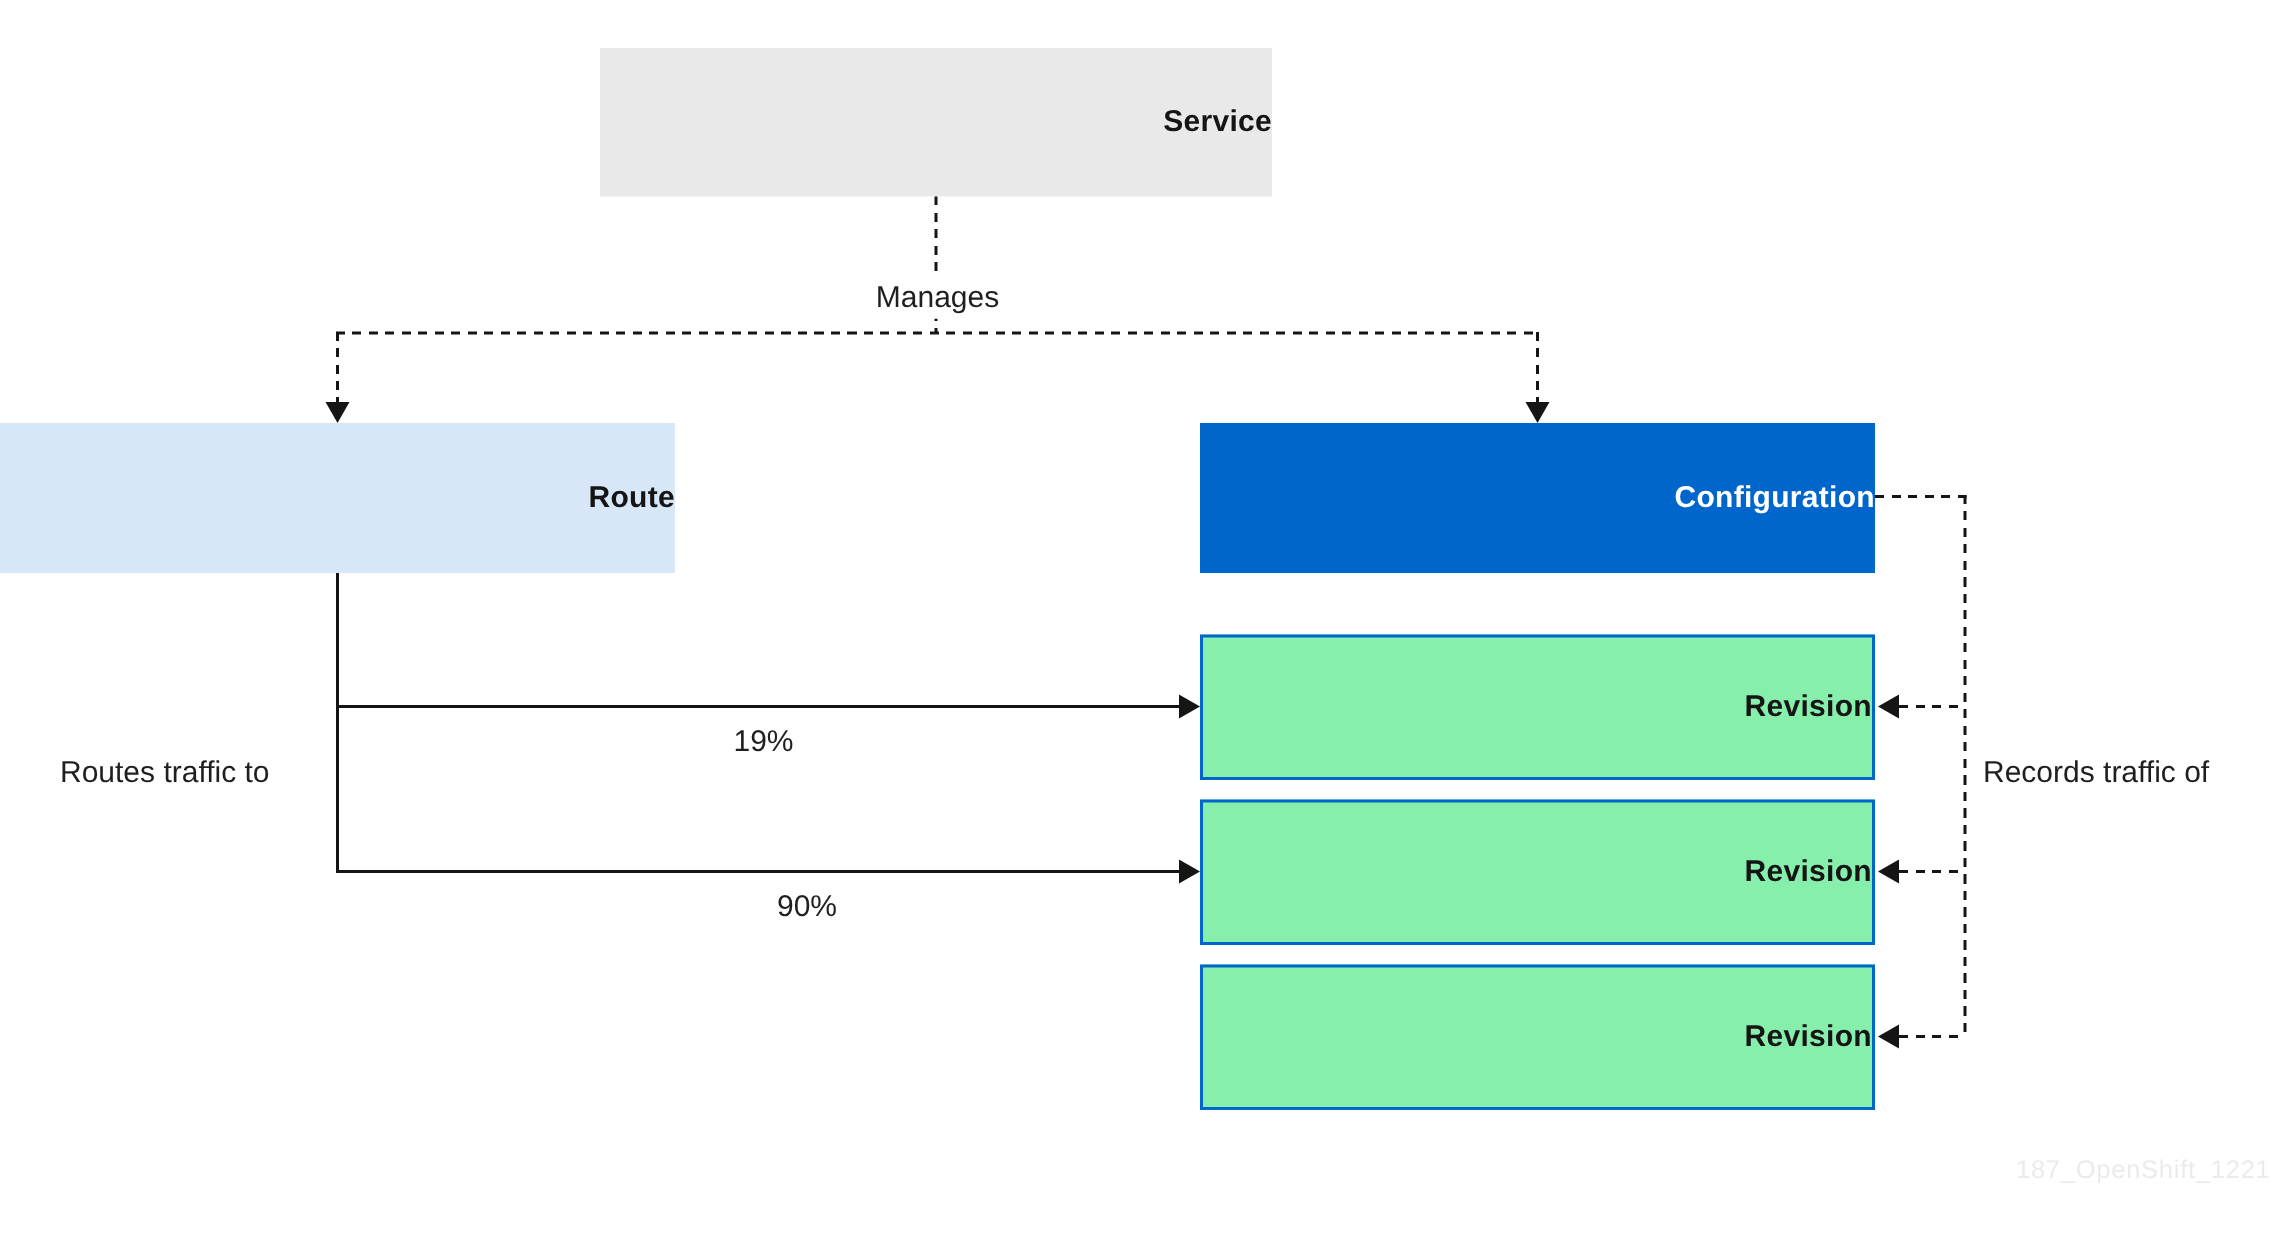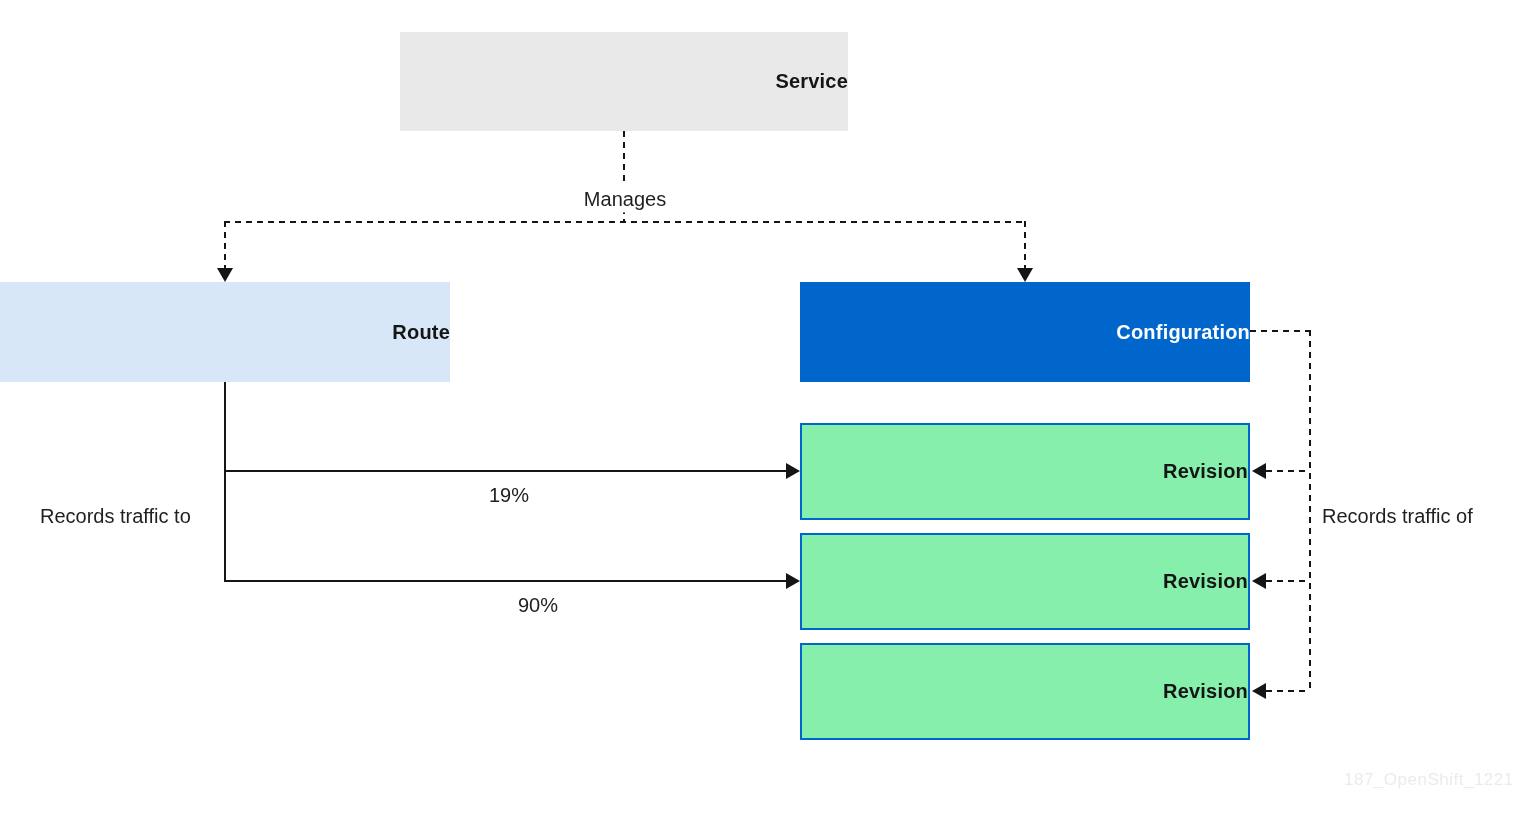--- a/index.html
+++ b/index.html
@@ -125,21 +125,21 @@
   <div class="arrow-down" style="left:1017px; top:268px;"></div>
   <div class="edge-label on-line" style="left:625px; top:175px;">Manages</div>
 
   <div class="vsolid" style="left:224px; top:382px; height:200px;"></div>
   <div class="hsolid" style="left:224px; top:470px; width:562px;"></div>
   <div class="arrow-right" style="left:786px; top:463px;"></div>
   <div class="hsolid" style="left:224px; top:580px; width:562px;"></div>
   <div class="arrow-right" style="left:786px; top:573px;"></div>
   <div class="edge-label on-line" style="left:509px; top:471px;">19%</div>
   <div class="edge-label on-line" style="left:538px; top:581px;">90%</div>
-  <div class="edge-label side" style="left:40px; top:516px;">Records traffic to</div>
+  <div class="edge-label side" style="left:40px; top:516px;">Routes traffic to</div>
 
   <div class="hdash" style="left:1250px; top:330px; width:61px;"></div>
   <div class="vdash" style="left:1309px; top:330px; height:362px;"></div>
   <div class="hdash" style="left:1266px; top:470px; width:44px;"></div>
   <div class="arrow-left" style="left:1252px; top:463px;"></div>
   <div class="hdash" style="left:1266px; top:580px; width:44px;"></div>
   <div class="arrow-left" style="left:1252px; top:573px;"></div>
   <div class="hdash" style="left:1266px; top:690px; width:44px;"></div>
   <div class="arrow-left" style="left:1252px; top:683px;"></div>
   <div class="edge-label side" style="left:1322px; top:516px;">Records traffic of</div>

